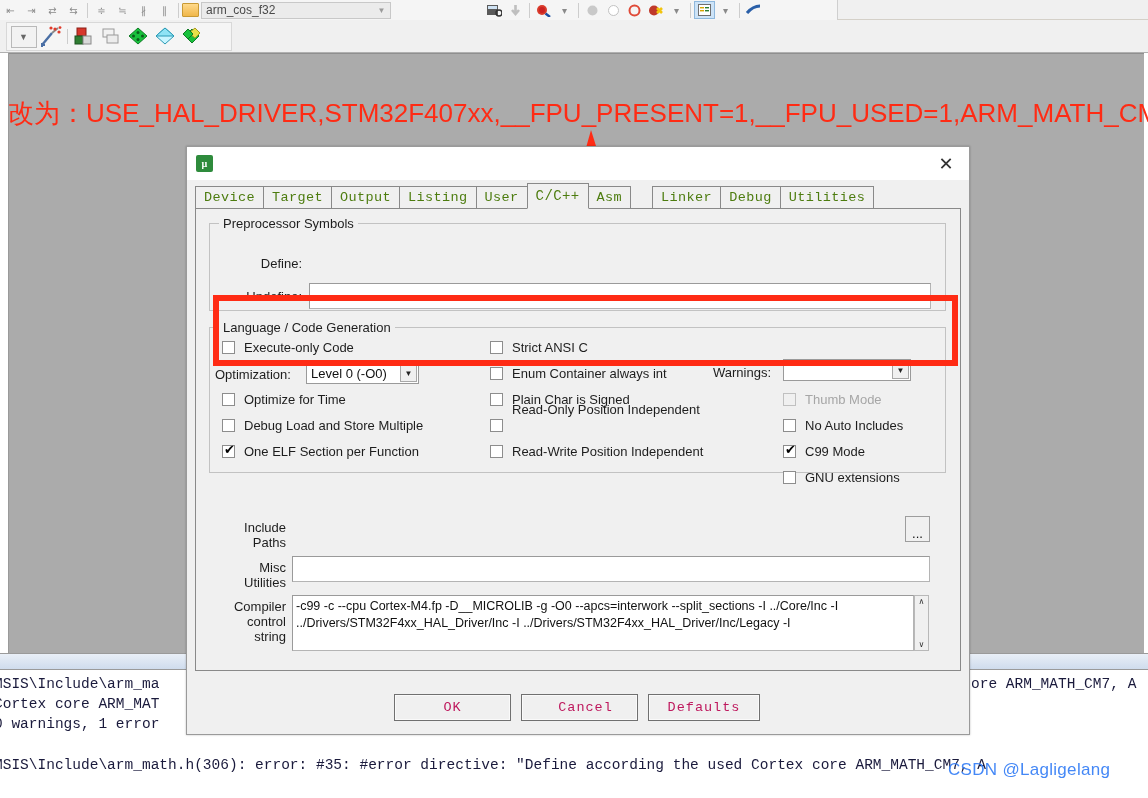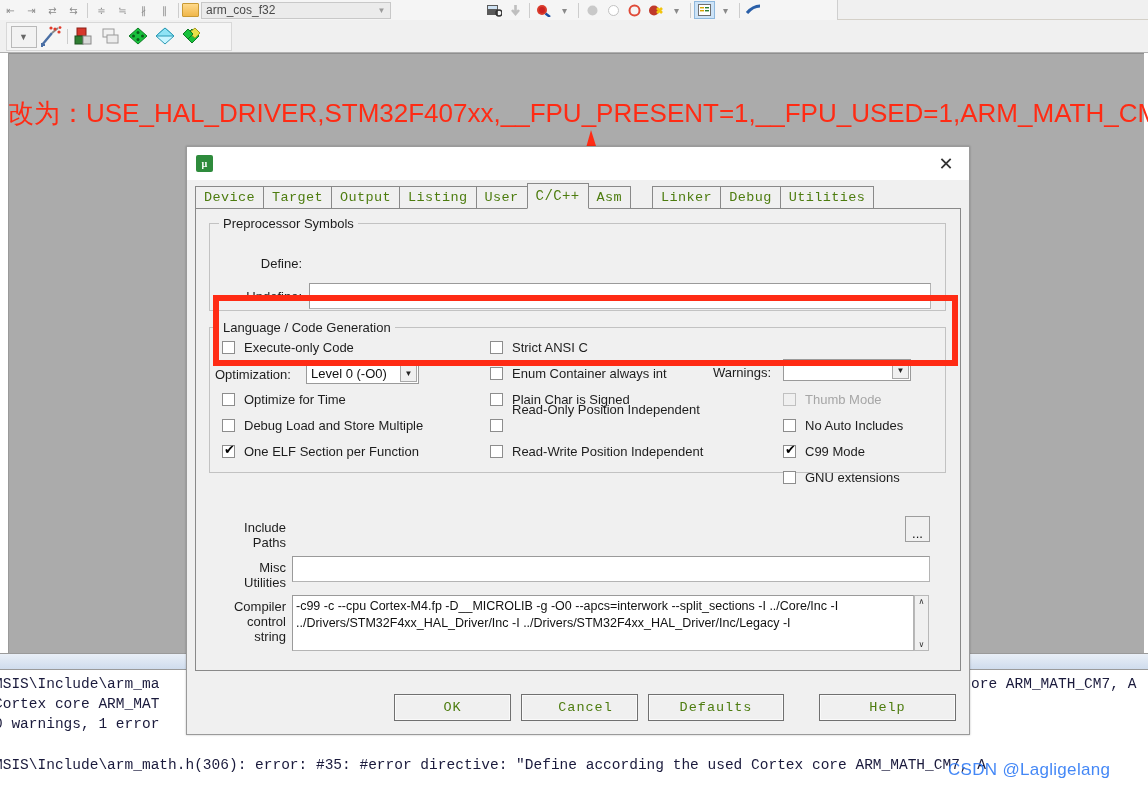--- a/index.html
+++ b/index.html
@@ -237,21 +237,21 @@
     border: 1px solid #b8b8b8;
     display:flex; flex-direction:column; justify-content:space-between;
     align-items:center; font-size:8px; color:#333; padding: 1px 0;
   }
 
   .dlg-btn {
     position: absolute; height: 27px; background: #f0f0f0;
     border: 1px solid #707070; box-shadow: inset 0 0 0 1px #fafafa;
     display: flex; align-items: center; justify-content: center;
     font-family: "Liberation Mono", monospace;
-    font-size: 13.5px; color: #4d7c0f; letter-spacing: 1px;
+    font-size: 13.5px; color: #be185d; letter-spacing: 1px;
   }
 
   
   .red-rect {
     position: absolute; left: 17px; top: 86px;
     width: 745px; height: 71px;
     border: 6px solid #ff2b14; pointer-events: none;
   }
 </style>
 </head>
@@ -534,17 +534,16 @@
       <div class="vscroll" style="left:718px;top:386px;height:56px;">
         <span>∧</span>
         <span>∨</span>
       </div>
 
       <div class="red-rect"></div>
     </div>
 
     <div class="dlg-btn" style="left:207px;top:547px;width:117px;">OK</div>
     <div class="dlg-btn" style="left:334px;top:547px;width:117px;padding-left:12px;">Cancel</div>
-    <div class="dlg-btn" style="left:461px;top:547px;width:136px;">Defaults</div>
-    <div class="dlg-btn" style="left:632px;top:547px;width:137px;">Help</div>
+    <div class="dlg-btn" style="left:461px;top:547px;width:112px;">Defaults</div>
   </div>
 
 </div>
 
 </body></html>

